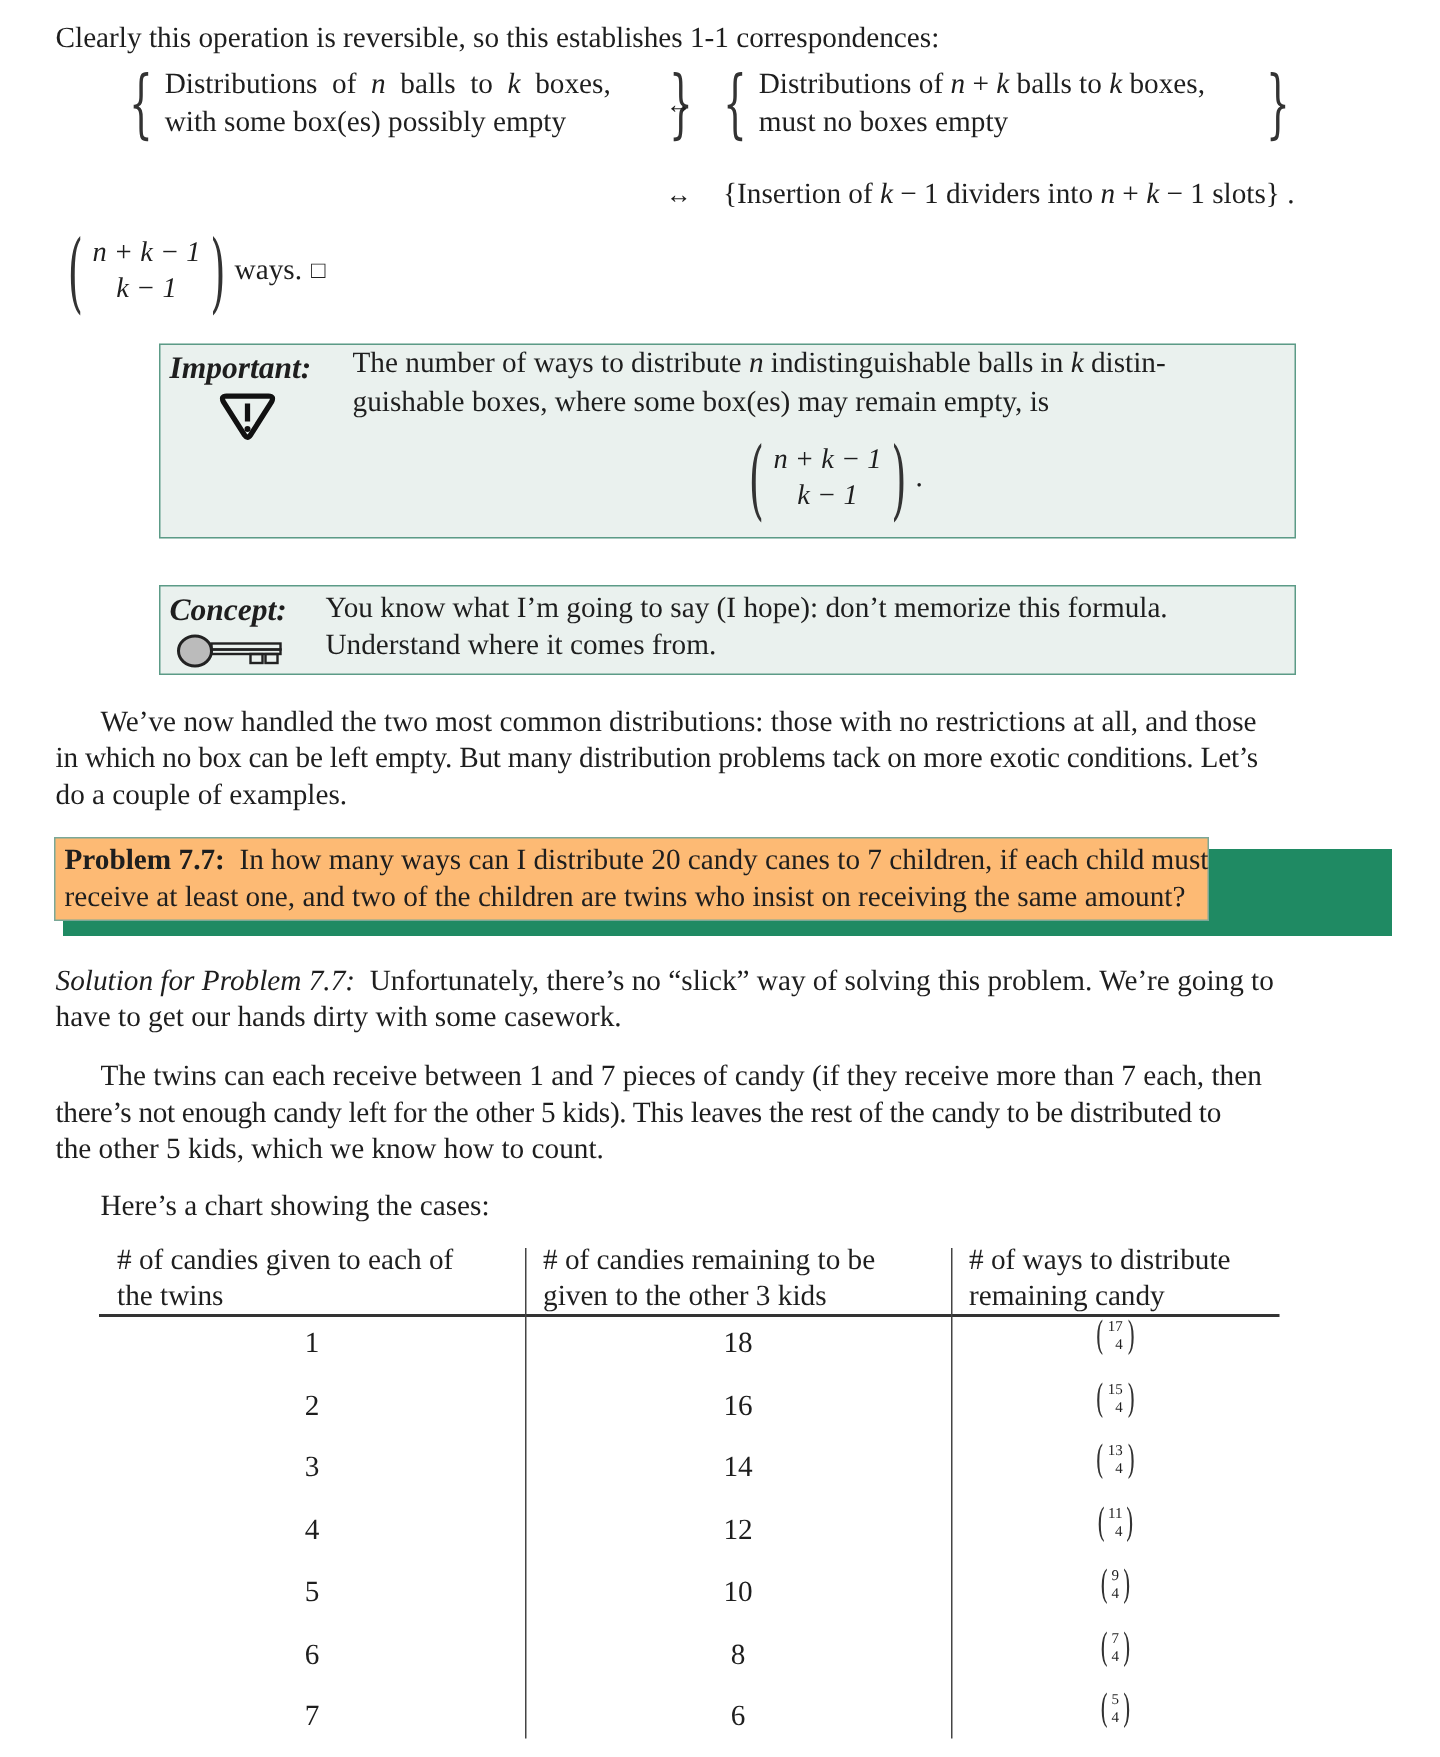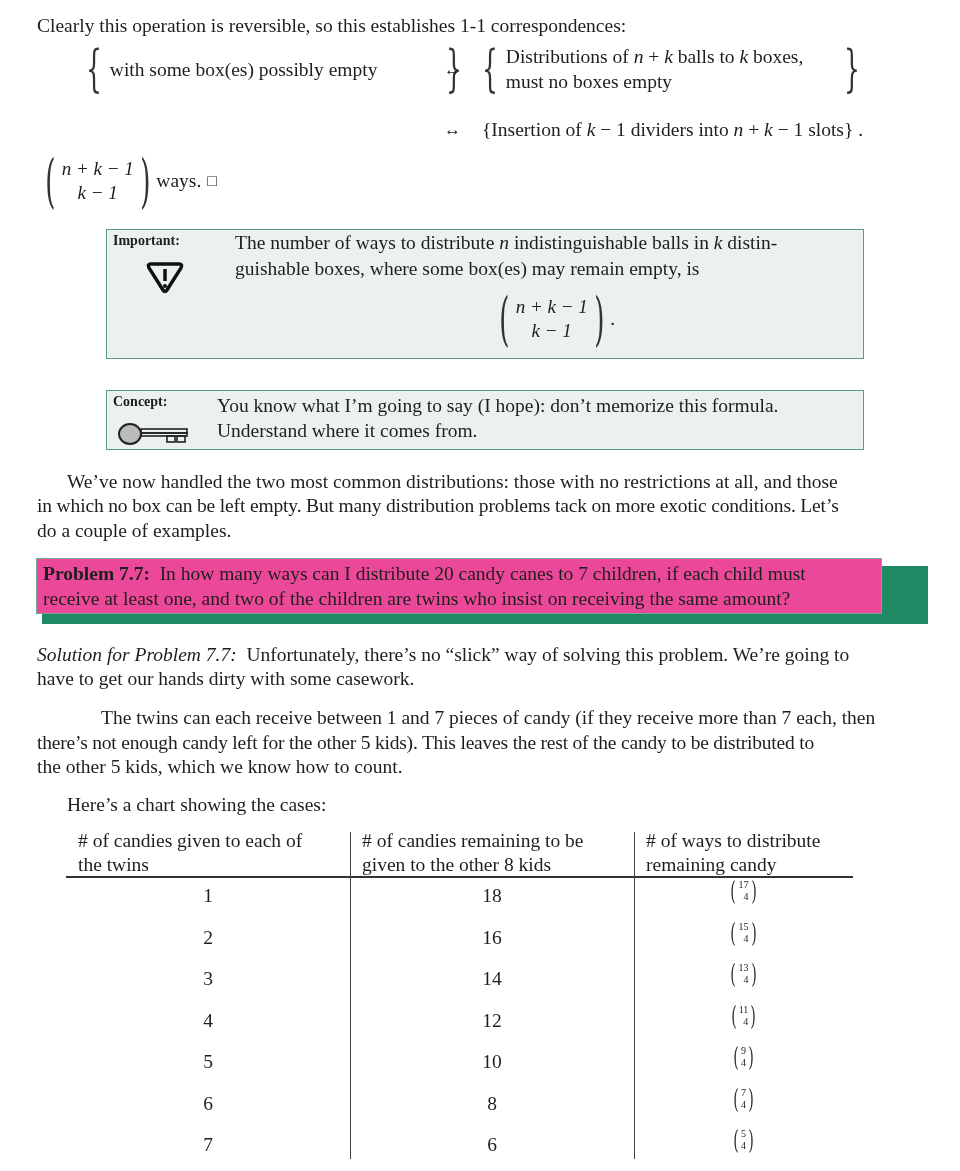--- a/index.html
+++ b/index.html
@@ -30,45 +30,46 @@
 
   
   .box-important {
     position: absolute; left: 106px; top: 229px; width: 758px; height: 130px;
     border: 1.5px solid #5c9b87; background: #eaf1ee; box-sizing: border-box;
   }
   .box-concept {
     position: absolute; left: 106px; top: 390px; width: 758px; height: 60px;
     border: 1.5px solid #5c9b87; background: #eaf1ee; box-sizing: border-box;
   }
-  .box-label { position: absolute; font-weight: bold; font-size: 14px; }
+  .box-label { position: absolute; font-weight: bold; font-size: 21px; font-style: italic; }
 
   
   .problem-shadow {
     position: absolute; left: 42px; top: 566px; width: 886px; height: 58px;
     background: #1f8a63;
   }
   .problem-box {
-    position: absolute; left: 36px; top: 558px; width: 846px; height: 56px;
-    background: #ec4899; border: 1px solid #7aa897; box-sizing: border-box;
+    position: absolute; left: 36px; top: 558px; width: 770px; height: 56px;
+    background: #fdba74; border: 1px solid #7aa897; box-sizing: border-box;
   }
 
   
   .tbl-hline { position: absolute; left: 66px; top: 876px; width: 787px; height: 1.5px; background: #333; }
   .tbl-vline { position: absolute; width: 1px; background: #444; top: 832px; height: 327px; }
   .cell { position: absolute; text-align: center; line-height: 24px; }
 </style>
 </head>
 <body>
 
 <div class="line" style="left:37px; top:14px;">Clearly this operation is reversible, so this establishes 1-1 correspondences:</div>
 
 <div class="brace-set" style="left:78px; top:44px;">
   <span class="brace">{</span>
   <div class="brace-body" style="width:328px;">
+    <div>Distributions&nbsp; of&nbsp; <i>n</i>&nbsp; balls&nbsp; to&nbsp; <i>k</i>&nbsp; boxes,</div>
     <div>with some box(es) possibly empty</div>
   </div>
   <span class="brace">}</span>
 </div>
 <div class="arrow" style="left:444px; top:60px;">↔</div>
 <div class="brace-set" style="left:474px; top:44px;">
   <span class="brace">{</span>
   <div class="brace-body" style="width:330px;">
     <div>Distributions of <i>n</i> + <i>k</i> balls to <i>k</i> boxes,</div>
     <div>must no boxes empty</div>
@@ -137,31 +138,31 @@
     <b>Problem 7.7:</b>&nbsp;&nbsp;<span>In how many ways can I distribute 20 candy canes to 7 children, if each child must</span>
   </div>
   <div class="line" style="left:6px; top:28px;">receive at least one, and two of the children are twins who insist on receiving the same amount?</div>
 </div>
 
 <div class="line" style="left:37px; top:643px;">
   <i>Solution for Problem 7.7:</i>&nbsp;&nbsp;<span>Unfortunately, there’s no “slick” way of solving this problem. We’re going to</span>
 </div>
 <div class="line" style="left:37px; top:667px;">have to get our hands dirty with some casework.</div>
 
-<div class="line" style="left:67px; top:706px;margin-left:34px;">The twins can each receive between 1 and 7 pieces of candy (if they receive more than 7 each, then</div>
+<div class="line" style="left:67px; top:706px;">The twins can each receive between 1 and 7 pieces of candy (if they receive more than 7 each, then</div>
 <div class="line" style="left:37px; top:731px; letter-spacing:-0.2px;">there’s not enough candy left for the other 5 kids). This leaves the rest of the candy to be distributed to</div>
 <div class="line" style="left:37px; top:755px;">the other 5 kids, which we know how to count.</div>
 
 <div class="line" style="left:67px; top:793px;">Here’s a chart showing the cases:</div>
 
 <div>
   <div class="line" style="left:78px; top:829px;"># of candies given to each of</div>
   <div class="line" style="left:78px; top:853px;">the twins</div>
   <div class="line" style="left:362px; top:829px;"># of candies remaining to be</div>
-  <div class="line" style="left:362px; top:853px;">given to the other 8 kids</div>
+  <div class="line" style="left:362px; top:853px;">given to the other 3 kids</div>
   <div class="line" style="left:646px; top:829px;"># of ways to distribute</div>
   <div class="line" style="left:646px; top:853px;">remaining candy</div>
 
   <div class="tbl-hline"></div>
   <div class="tbl-vline" style="left:350px;"></div>
   <div class="tbl-vline" style="left:634px;"></div>
 
   <div id="table-body">
       <div>
         <div class="cell" style="left: 66px; width: 284px; top: 884px;">1</div>

